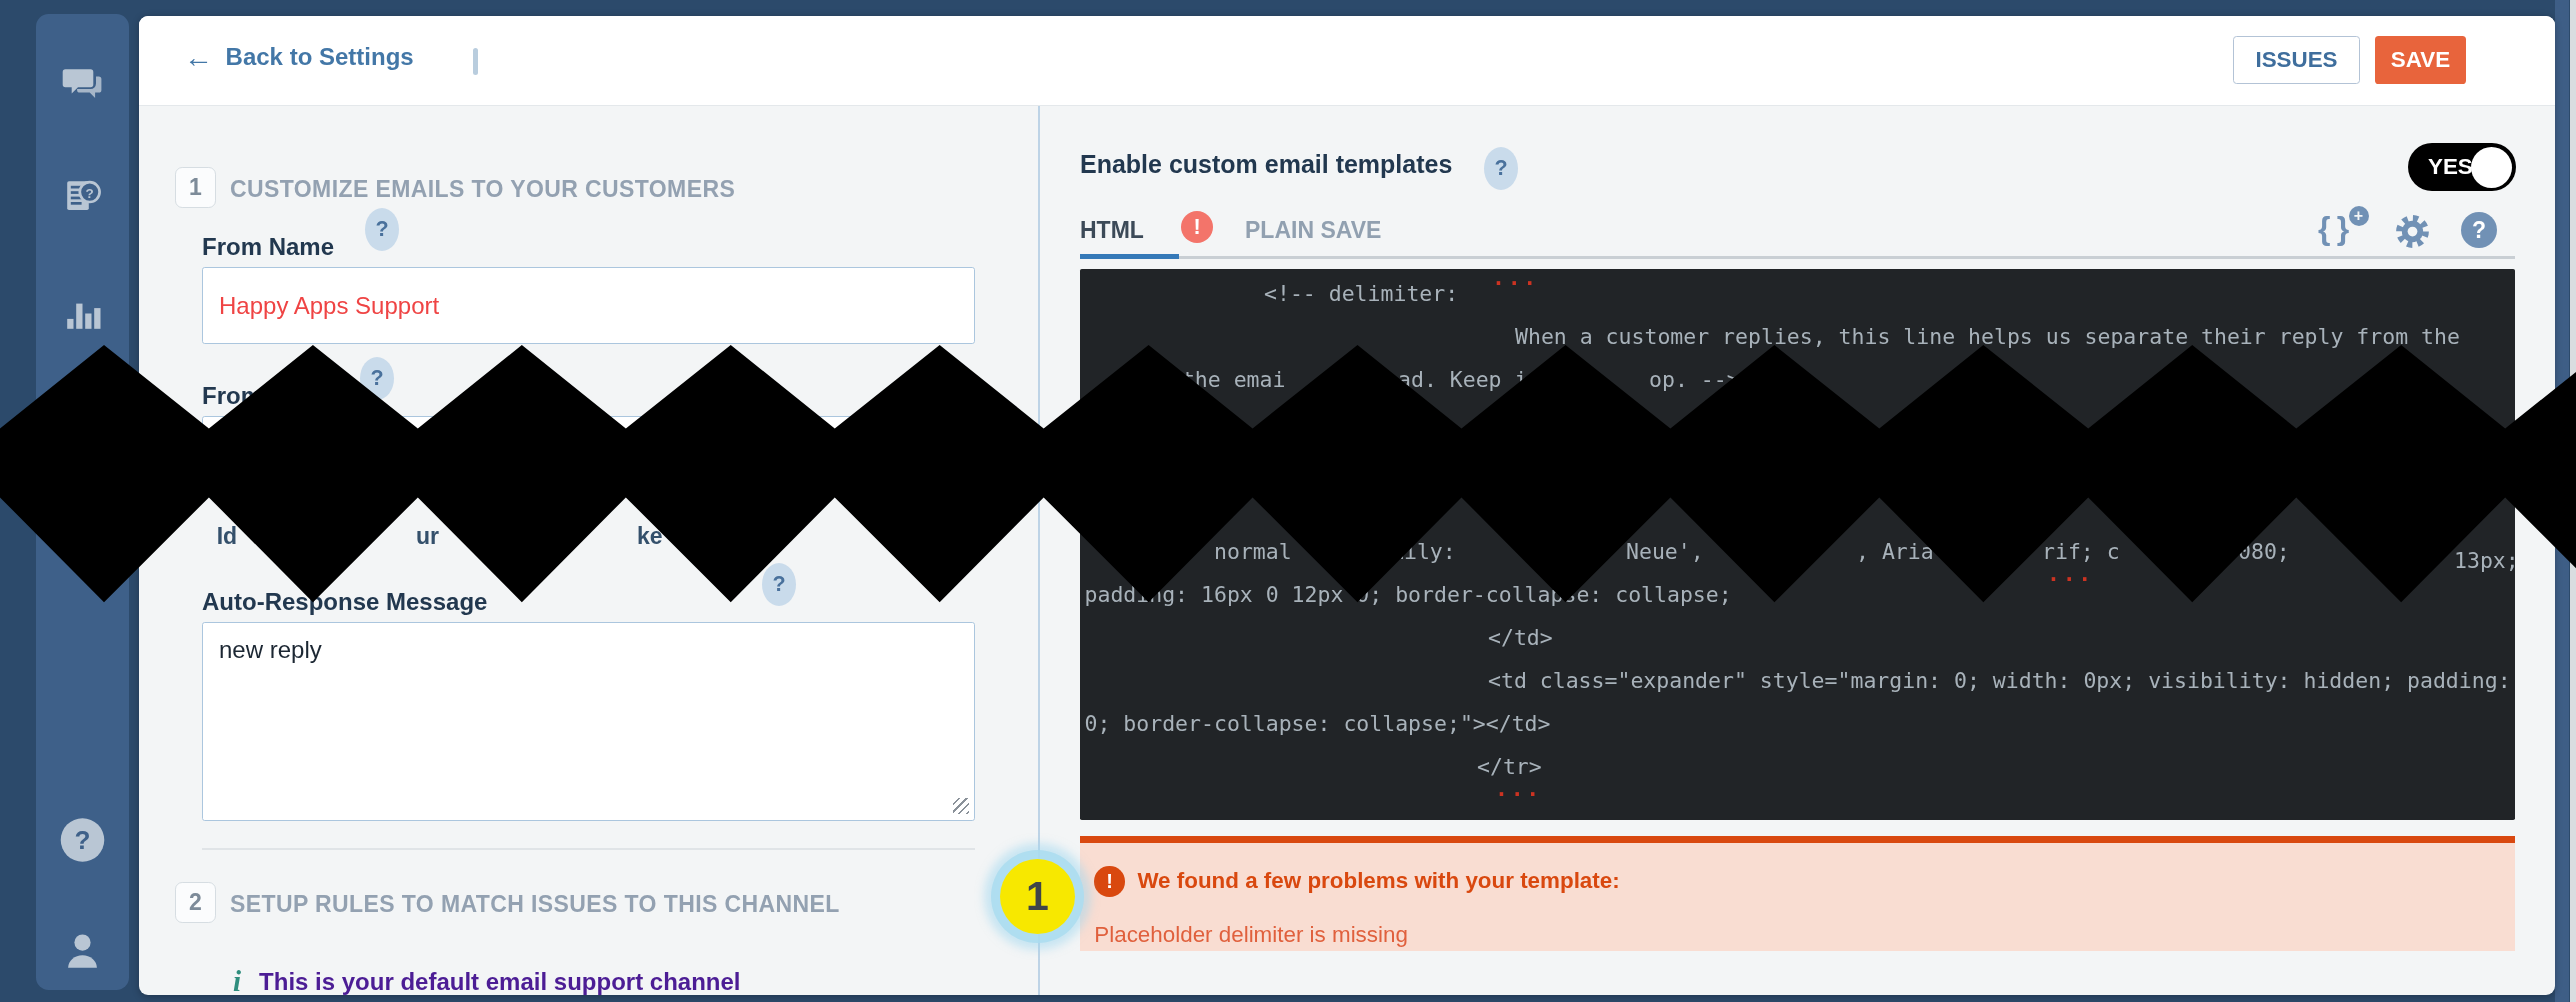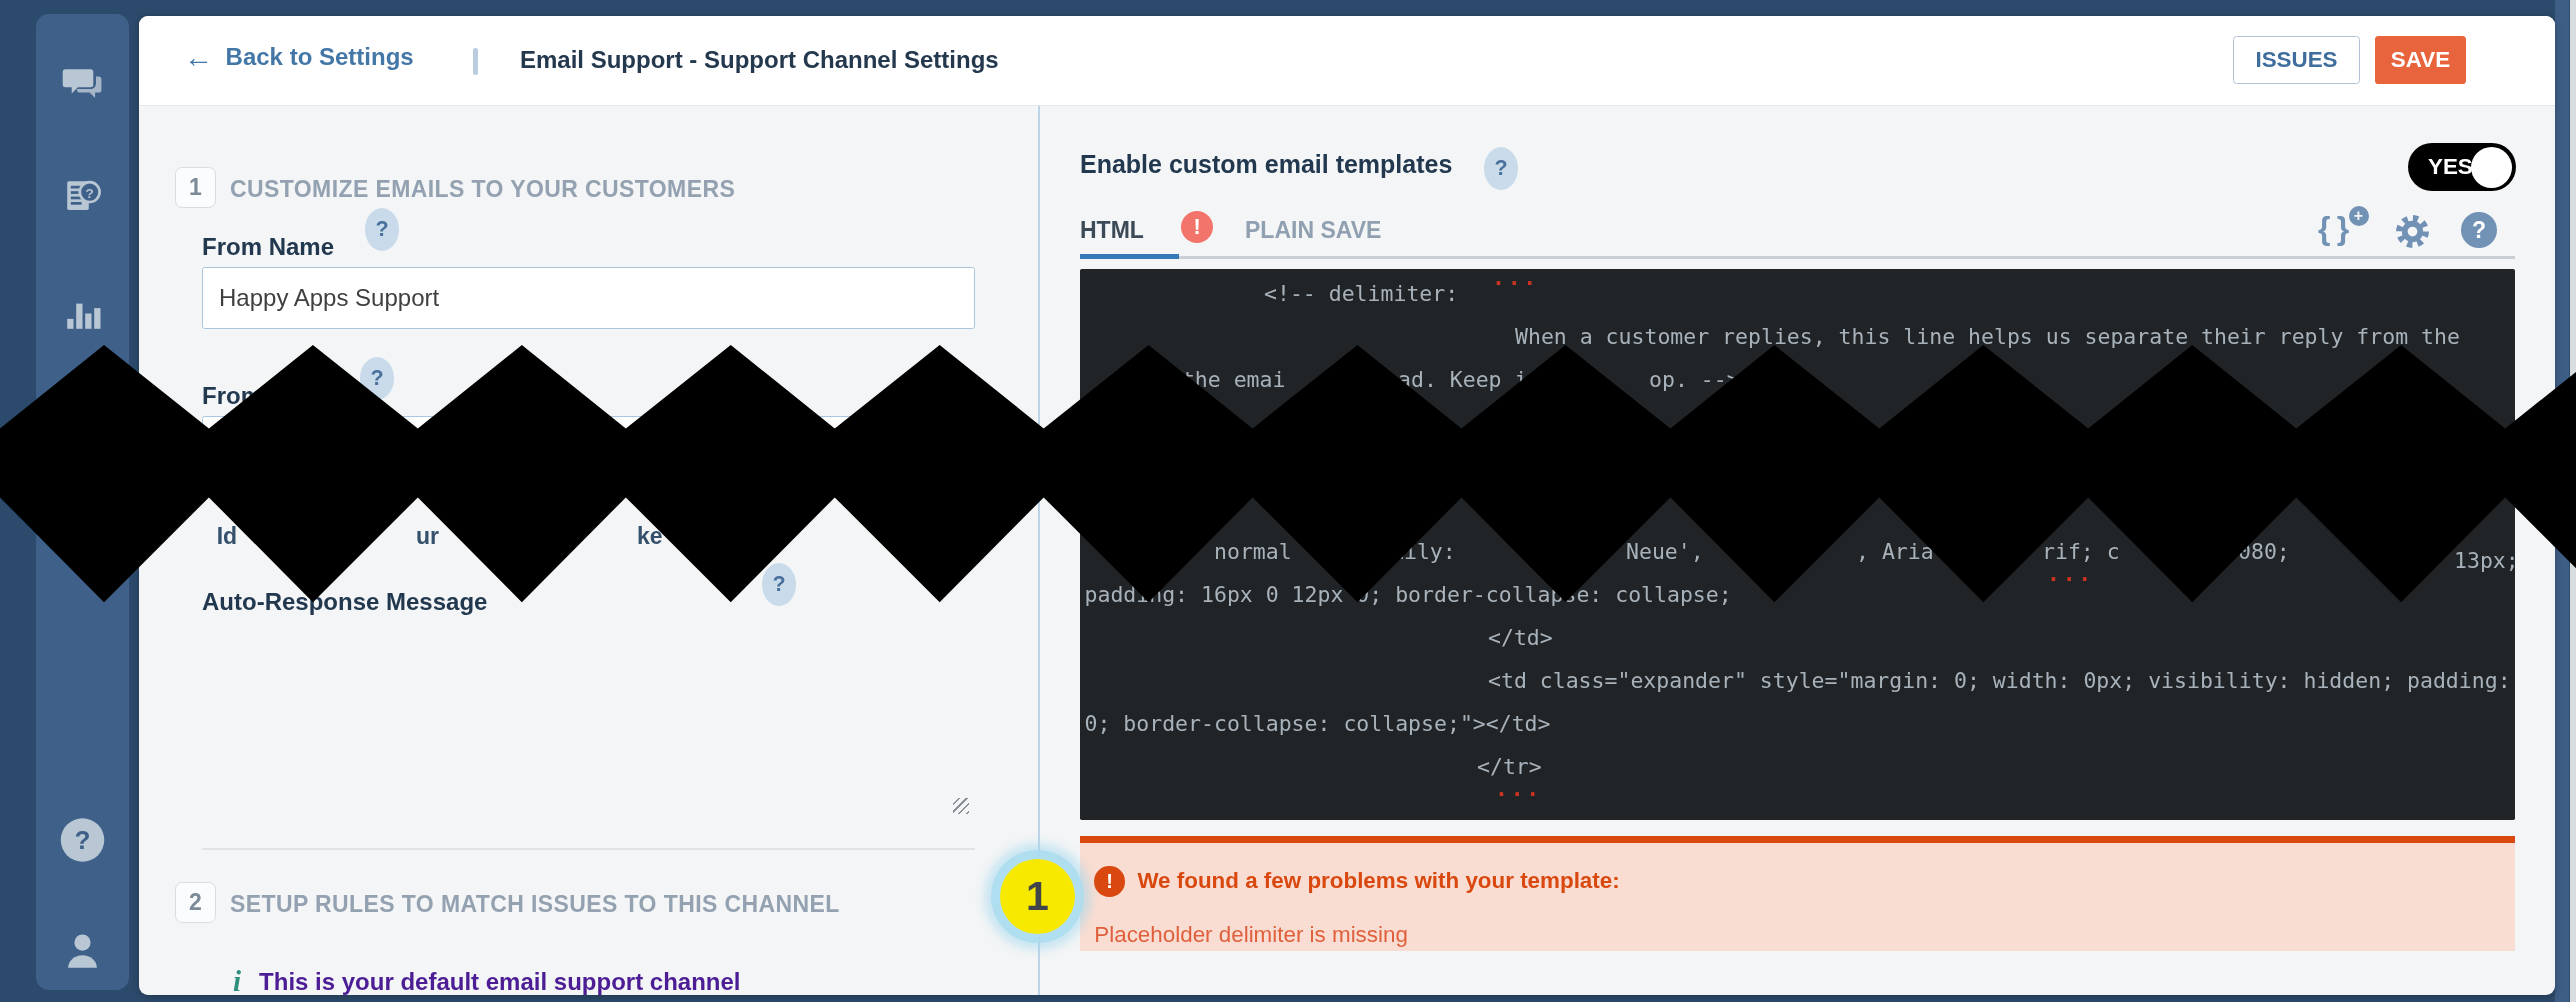--- a/index.html
+++ b/index.html
@@ -32,21 +32,21 @@
   .btn-save { position:absolute; left:2236px; top:20px; width:91px; height:48px; background:#e8643c; border:none; border-radius:3.6px; color:#ffffff; font-size:22.4px; font-weight:bold; text-align:center; line-height:48px; cursor:pointer; }
 
   
   .panel-divider { position:absolute; left:899px; top:90px; width:1.8px; height:889px; background:#bdd3e6; }
 
   
   .sec-num { position:absolute; width:41px; height:41px; border:1.8px solid #d6dde2; border-radius:7.2px; background:#fbfcfd; color:#7d8b99; font-size:23px; font-weight:bold; text-align:center; line-height:39px; }
   .sec-title { position:absolute; color:#93a1b1; font-size:23px; font-weight:bold; letter-spacing:0.4px; }
   .field-label { position:absolute; color:#22384f; font-size:24px; font-weight:bold;margin-top:16px; }
   .help-badge { position:absolute; width:34px; height:43px; background:#c9dbeb; border-radius:50%; color:#49719c; font-size:21.5px; font-weight:bold; text-align:center; line-height:43px; }
-  .text-input { position:absolute; width:773px; height:62px; background:#fff; border:1.8px solid #abc6de; border-radius:2.7px; font-family:"Liberation Sans",sans-serif; font-size:24px; color:#404040; padding:0 16px; }
+  .text-input { position:absolute; width:773px; height:77px; background:#fff; border:1.8px solid #abc6de; border-radius:2.7px; font-family:"Liberation Sans",sans-serif; font-size:24px; color:#ef4444; padding:0 16px; }
   .occluded-line { position:absolute; left:75px; top:507px; width:773px; height:30.5px; }
   .occ-frag { position:absolute; top:0; color:#34506b; font-size:23px; font-weight:bold; }
   .auto-textarea { position:absolute; left:63px; top:606px; width:773px; height:199px; background:#fff; border:1.8px solid #abc6de; border-radius:2.7px; font-family:"Liberation Sans",sans-serif; font-size:24px; color:#1c2733; padding:12.6px 16px; resize:none; }
   .resize-handle { position:absolute; left:814px; top:782px; width:16px; height:16px; background:
      repeating-linear-gradient(135deg, transparent 0 3.6px, #8a9199 3.6px 5.4px); }
   .left-divider { position:absolute; left:63px; top:832px; width:773px; height:1.8px; background:#e0e4e7; }
   .info-note { position:absolute; left:94px; top:949px; display:flex; align-items:center; gap:18px; }
   .info-i { font-family:"Liberation Serif",serif; font-style:italic; font-weight:bold; font-size:29px; color:#2f8e7e; }
   .info-text { color:#4c1d95; font-size:24px; font-weight:bold; }
 
@@ -137,21 +137,20 @@
 </div>
 
 <div class="card">
 
   <div class="topbar">
     <div class="back-link">
       <span class="back-arrow">←</span>
       <span>Back to Settings</span>
     </div>
     <div class="topbar-sep"></div>
-    <div class="page-title">Email Support - Support Channel Settings</div>
     <div class="btn-preview">ISSUES</div>
     <div class="btn-save">SAVE</div>
   </div>
 
   <div class="panel-divider"></div>
 
   <div class="sec-num" style="left:36px; top:151px;">1</div>
   <div class="sec-title" style="left:91px; top:160px;">CUSTOMIZE EMAILS TO YOUR CUSTOMERS</div>
 
   <div class="field-label" style="left:63px; top:201px;">From Name</div>
@@ -163,20 +162,21 @@
   <input class="text-input" style="left: 63px; top: 400px;" value="">
 
   <div class="occluded-line">
       <span class="occ-frag" style="left: 2.7px;">Id</span>
       <span class="occ-frag" style="left: 202px;">ur</span>
       <span class="occ-frag" style="left: 423px;">ke</span>
     </div>
 
   <div class="field-label" style="left:63px; top:556px;">Auto-Response Message</div>
   <div class="help-badge" style="left:623px; top:547px;">?</div>
+  <textarea class="auto-textarea" style="">new reply</textarea>
   <div class="resize-handle"></div>
 
   <div class="left-divider"></div>
 
   <div class="sec-num" style="left:36px; top:866px;">2</div>
   <div class="sec-title" style="left:91px; top:875px;">SETUP RULES TO MATCH ISSUES TO THIS CHANNEL</div>
 
   <div class="info-note">
     <span class="info-i">i</span>
     <span class="info-text">This is your default email support channel</span>

